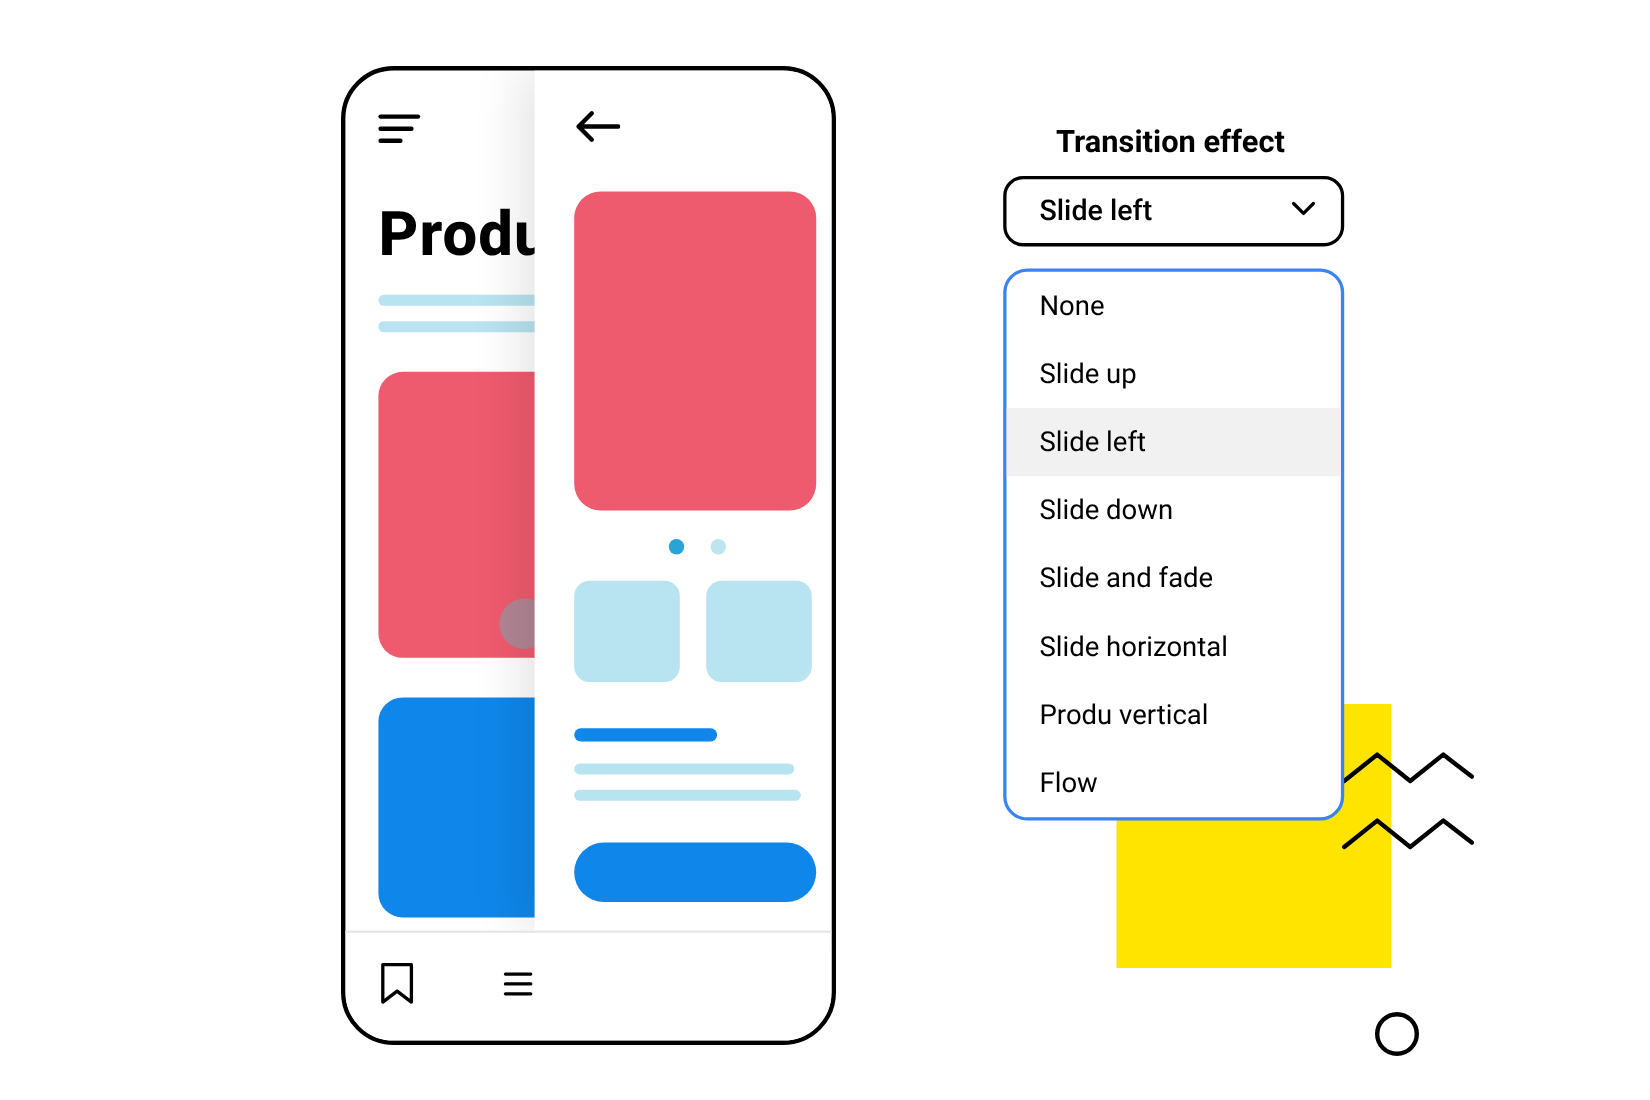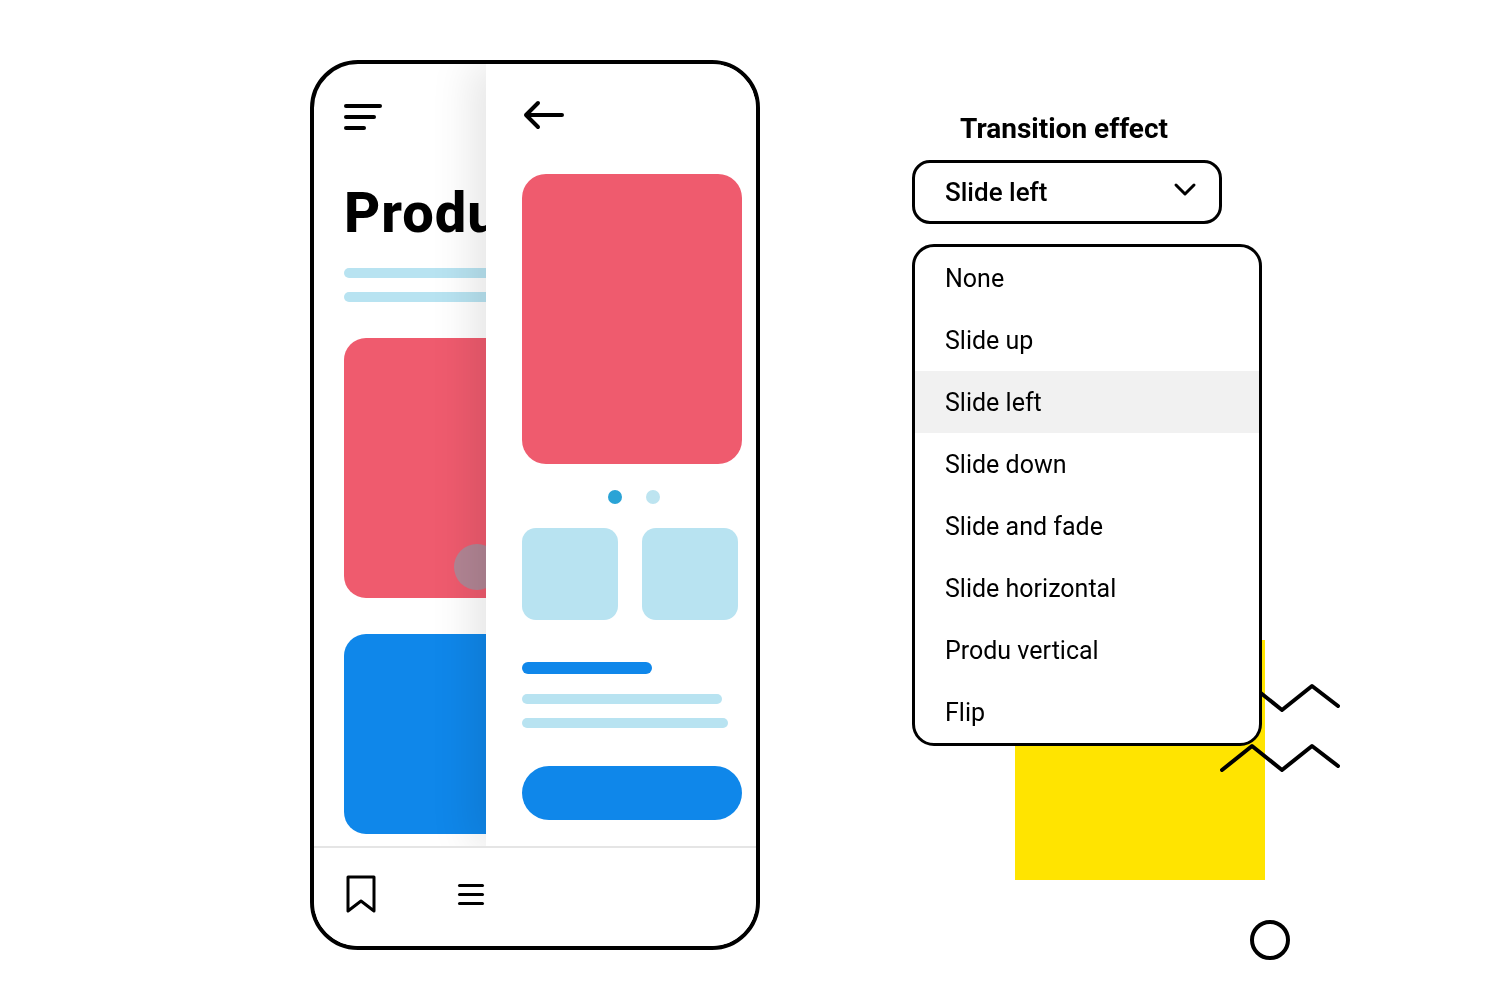--- a/index.html
+++ b/index.html
@@ -95,22 +95,22 @@
     display:flex; align-items:center; justify-content:space-between;
     padding: 0 22px 0 30px;
   }
   .select-text { font-size:26px; font-weight:500; color:#000; }
   .select-box svg { width:24px; height:16px; }
 
   
   .dropdown {
     position:absolute;
     left:912px; top:244px;
-    width:350px;
-    border: 3px solid #000000;
+    width:310px;
+    border: 3px solid #3b82f6;
     border-radius: 22px;
     background:#fff;
     overflow:hidden;
     z-index: 5;
   }
   .option {
     height: 62px;
     display:flex; align-items:center;
     padding-left: 30px;
     font-size: 25px; color:#000;
@@ -216,21 +216,21 @@
   </div>
 
   <div class="dropdown" id="dropdown">
       <div class="option">None</div>
       <div class="option">Slide up</div>
       <div class="option selected">Slide left</div>
       <div class="option">Slide down</div>
       <div class="option">Slide and fade</div>
       <div class="option">Slide horizontal</div>
       <div class="option">Produ vertical</div>
-      <div class="option">Flip</div>
+      <div class="option">Flow</div>
     </div>
 
   <div class="zigzag z1">
     <svg viewBox="0 0 120 36">
         <path d="M2 30 L32 6 L62 30 L92 6 L118 26" fill="none" stroke="#000" stroke-width="4" stroke-linecap="round" stroke-linejoin="round"></path>
       </svg>
   </div>
   <div class="zigzag z2">
     <svg viewBox="0 0 120 36">
         <path d="M2 30 L32 6 L62 30 L92 6 L118 26" fill="none" stroke="#000" stroke-width="4" stroke-linecap="round" stroke-linejoin="round"></path>

